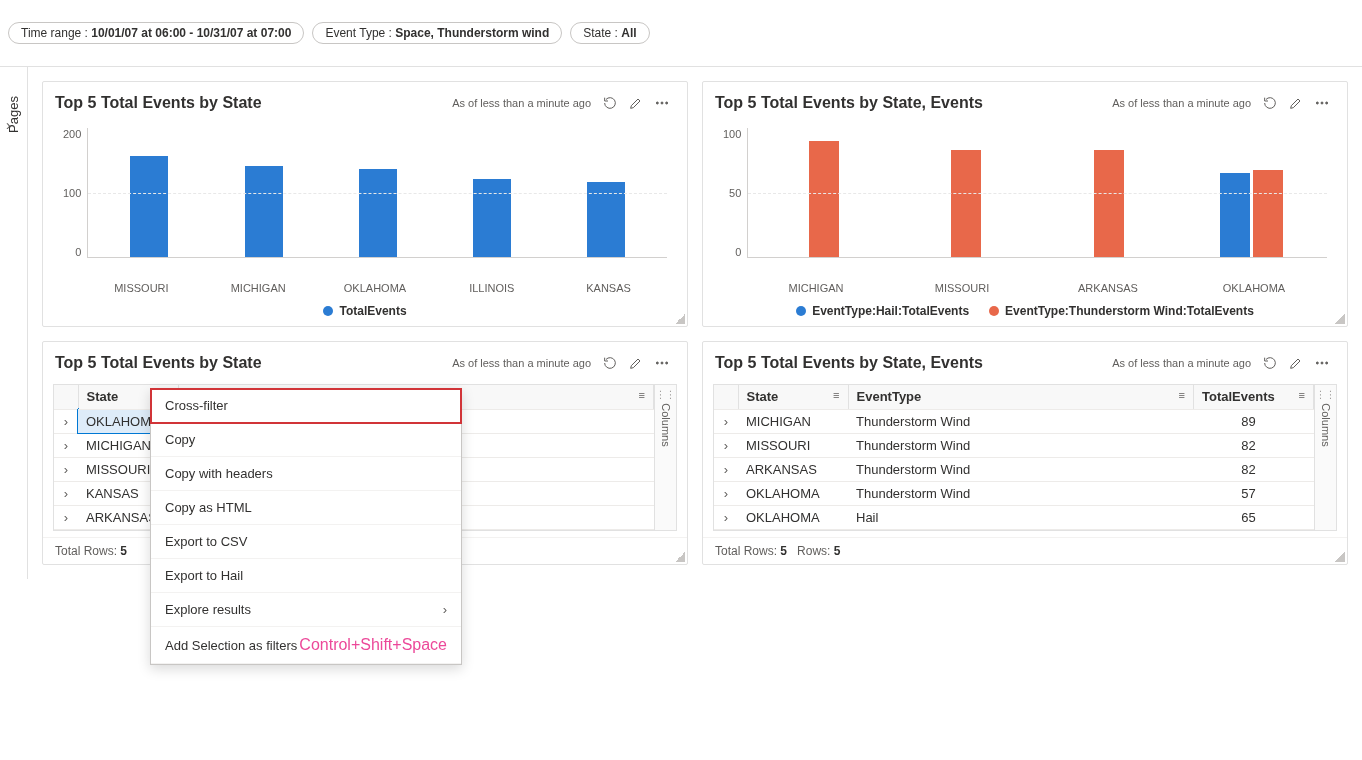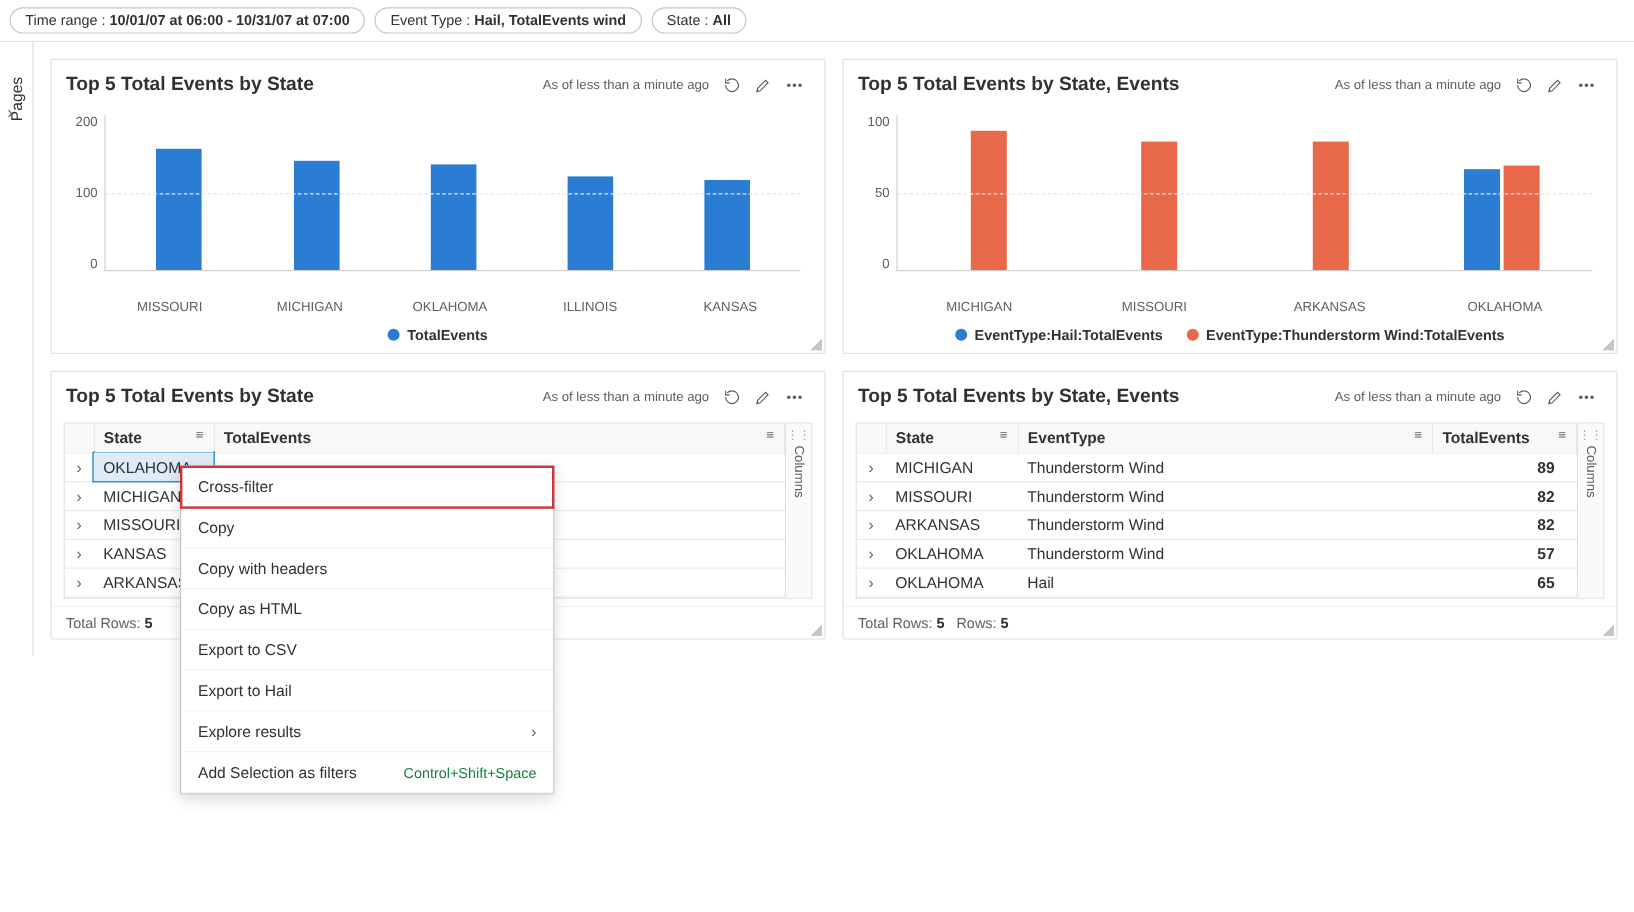--- a/index.html
+++ b/index.html
@@ -1,17 +1,17 @@
 <!DOCTYPE html>
 <html><head>
 <meta charset="utf-8">
 <style>
 * { box-sizing: border-box; margin: 0; padding: 0; }
 body { font-family: "Segoe UI", Arial, sans-serif; font-size: 13px; color: #323130; background: #fff; }
-.top-filters { display: flex; gap: 8px; padding: 6px 8px; border-bottom: 1px solid #e1e1e1; align-items: flex-start; }
+.top-filters { display: flex; gap: 8px; padding: 22px 8px; border-bottom: 1px solid #e1e1e1; align-items: flex-start; }
 .filter-pill { border: 1px solid #c8c6c4; border-radius: 14px; padding: 3px 12px; font-size: 12px; background: #fff; cursor: pointer; }
 .filter-pill b { font-weight: 600; }
 .main-area { display: flex; }
 .pages-tab { width: 28px; border-right: 1px solid #e1e1e1; display: flex; align-items: flex-start; justify-content: center; padding-top: 40px; }
 .pages-tab .rot { transform: rotate(-90deg); font-size: 13px; color: #323130; white-space: nowrap; }
 .pages-chevron { position: absolute; left: 6px; top: 50px; font-size: 14px; color: #605e5c; }
 .grid { flex: 1; padding: 14px; display: grid; grid-template-columns: 1fr 1fr; grid-template-rows: auto auto; gap: 14px; }
 .tile { border: 1px solid #e1e1e1; border-radius: 2px; background: #fff; position: relative; display: flex; flex-direction: column; }
 .tile-header { display: flex; align-items: center; padding: 8px 12px; }
 .tile-title { font-size: 16px; font-weight: 600; flex: 1; }
@@ -31,44 +31,44 @@
 .legend { display: flex; justify-content: center; gap: 20px; margin-top: 10px; font-size: 12px; font-weight: 600; }
 .legend-item { display: flex; align-items: center; gap: 6px; }
 .swatch { width: 10px; height: 10px; border-radius: 50%; background: #2b7cd3; }
 .swatch.orange { background: #e8684a; }
 .table-wrap { flex: 1; margin: 0 10px 6px 10px; border: 1px solid #e1e1e1; display: flex; position: relative; }
 .tbl { flex: 1; border-collapse: collapse; width: 100%; }
 .tbl th, .tbl td { border-bottom: 1px solid #edebe9; padding: 4px 8px; text-align: left; font-size: 13px; height: 24px; }
 .tbl th { background: #f8f8f8; font-weight: 700; color: #323130; border-right: 1px solid #e1e1e1; position: relative; }
 .tbl th .col-menu { float: right; color: #605e5c; font-size: 11px; }
 .tbl td.chev { width: 24px; text-align: center; color: #605e5c; }
-.tbl td.num { text-align: right; padding-right: 18px; font-weight: bold; }
+.tbl td.num { text-align: center; padding-right: 18px; }
 .tbl tr.sel td.state-cell { background: #deecf9; outline: 1px solid #0078d4; }
 .columns-handle { width: 22px; border-left: 1px solid #e1e1e1; background: #fafafa; display: flex; align-items: flex-start; justify-content: center; padding-top: 10px; }
 .columns-handle .rot2 { transform: rotate(90deg); font-size: 11px; color: #605e5c; white-space: nowrap; margin-top: 24px; }
 .columns-handle .grip { font-size: 10px; color: #a19f9d; position: absolute; top: 4px; }
 .footer-row { padding: 6px 12px; font-size: 12px; color: #605e5c; border-top: 1px solid #f3f2f1; }
 .footer-row b { color: #323130; font-weight: 600; }
 .resize-corner { position: absolute; right: 2px; bottom: 2px; width: 10px; height: 10px; background: linear-gradient(135deg, transparent 50%, #c8c6c4 50%); }
 .context-menu { position: absolute; left: 150px; top: 388px; width: 312px; background: #fff; border: 1px solid #c8c6c4; box-shadow: 0 4px 12px rgba(0,0,0,0.15); z-index: 100; }
 .context-menu .item { padding: 9px 14px; font-size: 13px; cursor: pointer; display: flex; justify-content: space-between; align-items: center; border-bottom: 1px solid #f3f2f1; }
-.context-menu .item .shortcut { color: #15803d; font-size: 12px; }
+.context-menu .item .shortcut { color: #ec4899; font-size: 16px; }
 .context-menu .item.highlight { outline: 2px solid #d13438; outline-offset: -1px; }
 .context-menu .item .chev-r { color: #605e5c; }
 svg.ico { width: 16px; height: 16px; stroke: currentColor; fill: none; stroke-width: 1.5; }
 </style>
 </head>
 <body>
 
 <div class="top-filters">
   <div class="filter-pill">
     <span>Time range : </span><b>10/01/07 at 06:00 - 10/31/07 at 07:00</b>
   </div>
   <div class="filter-pill">
-    <span>Event Type : </span><b>Hail, TotalEvents wind</b>
+    <span>Event Type : </span><b>Space, Thunderstorm wind</b>
   </div>
   <div class="filter-pill">
     <span>State : </span><b>All</b>
   </div>
 </div>
 
 <div class="main-area">
   <div class="pages-tab" style="position:relative;">
     <span class="pages-chevron">›</span>
     <span class="rot">Pages</span>

